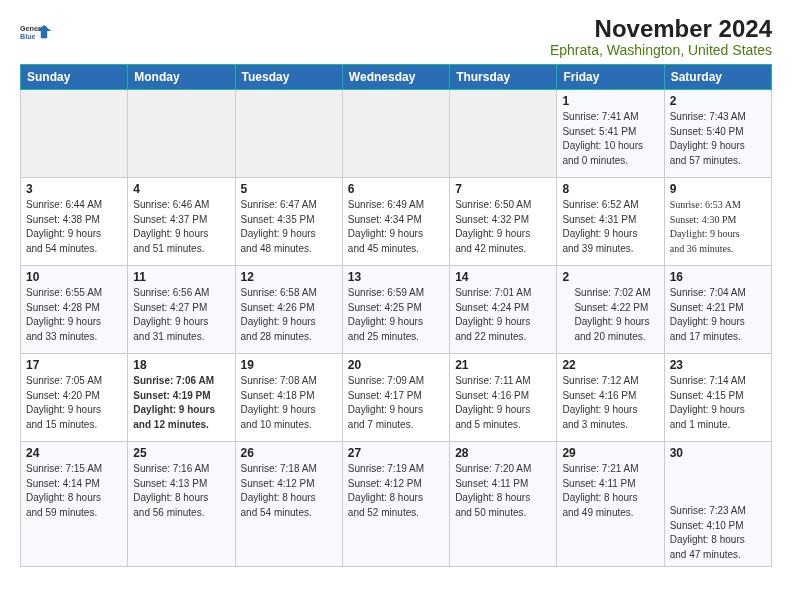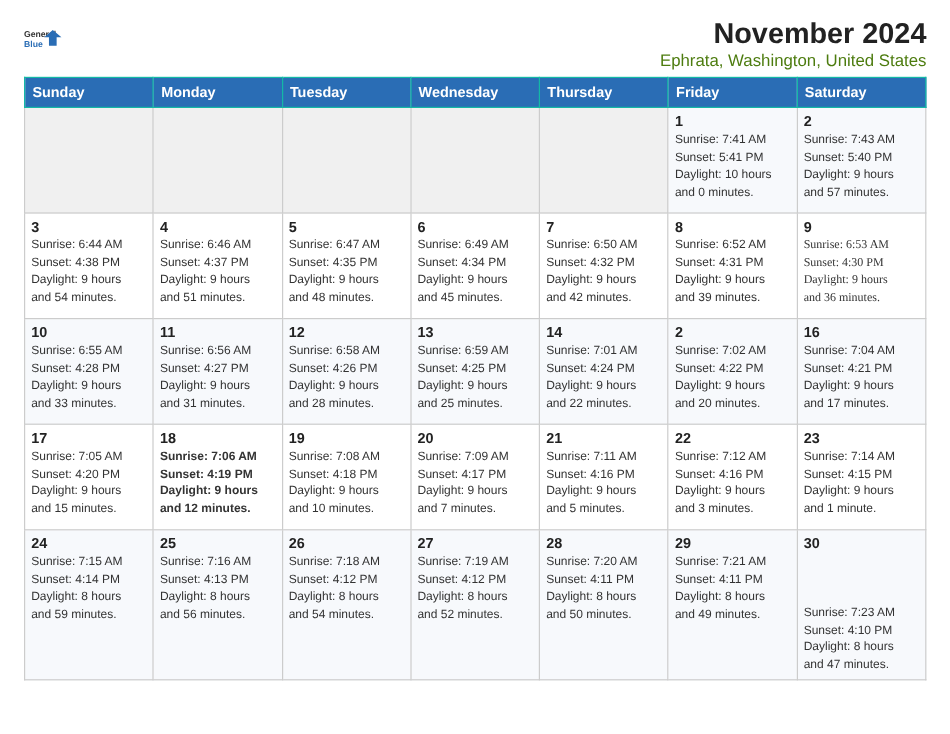--- a/index.html
+++ b/index.html
@@ -220,21 +220,21 @@
           </td>
           <td>
             <span class="day-num">14</span>
             <div class="day-info" style="white-space: pre-line;">Sunrise: 7:01 AM
 Sunset: 4:24 PM
 Daylight: 9 hours
 and 22 minutes.</div>
           </td>
           <td>
             <span class="day-num">2</span>
-            <div class="day-info" style="white-space: pre-line;">Sunrise: 7:02 AM
+            <div class="day-info" style="white-space: pre-line; margin-left: 12px;">Sunrise: 7:02 AM
 Sunset: 4:22 PM
 Daylight: 9 hours
 and 20 minutes.</div>
           </td>
           <td>
             <span class="day-num">16</span>
             <div class="day-info" style="white-space: pre-line;">Sunrise: 7:04 AM
 Sunset: 4:21 PM
 Daylight: 9 hours
 and 17 minutes.</div>

